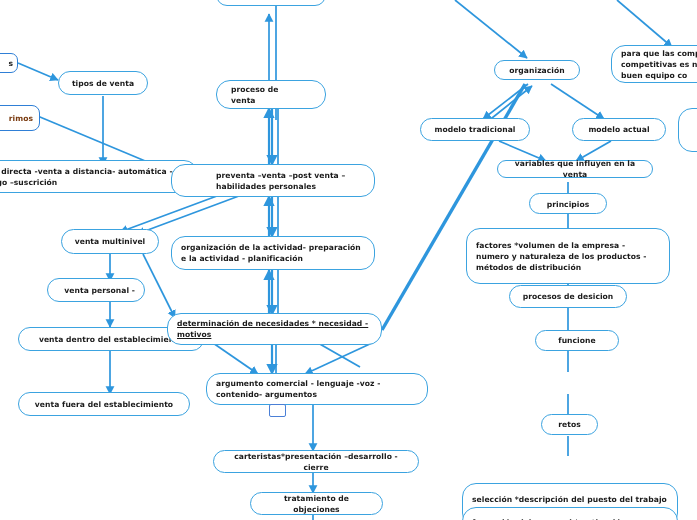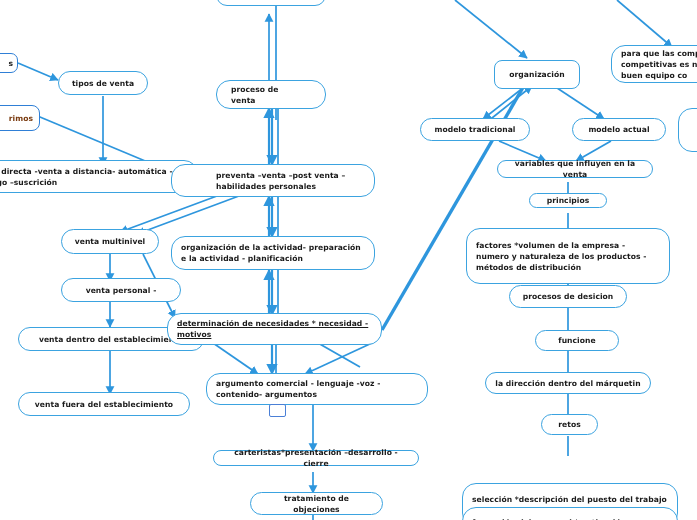--- a/index.html
+++ b/index.html
@@ -184,21 +184,21 @@
   </div>
 
   <div class="node center-text" style="left:61px; top:229px; width:98px; height:25px;">
     <span>venta multinivel</span>
   </div>
 
   <div class="node left-text" style="left:171px; top:236px; width:204px; height:34px;">
     <span>organización de la actividad- preparación e la actividad - planificación</span>
   </div>
 
-  <div class="node center-text" style="left:61px; top:278px; width:120px; height:24px;">
+  <div class="node center-text" style="left:47px; top:278px; width:98px; height:24px;justify-content:flex-end;">
     <span>venta personal -</span>
   </div>
 
   <div class="node center-text" style="left:18px; top:327px; width:186px; height:24px;">
     <span>venta dentro del establecimiento</span>
   </div>
 
   <div class="node left-text" style="left:167px; top:313px; width:215px; height:32px;text-decoration:underline;">
     <span>determinación de necesidades * necesidad -motivos</span>
   </div>
@@ -206,29 +206,29 @@
   <div class="node center-text" style="left:18px; top:392px; width:172px; height:24px;">
     <span>venta fuera del establecimiento</span>
   </div>
 
   <div class="node left-text" style="left:206px; top:373px; width:222px; height:32px;">
     <span>argumento comercial - lenguaje -voz -contenido- argumentos</span>
   </div>
 
   <div class="handle" style="left:269px; top:404px;"></div>
 
-  <div class="node center-text" style="left:213px; top:450px; width:206px; height:16px;">
+  <div class="node center-text" style="left:213px; top:450px; width:206px; height:23px;">
     <span>carteristas*presentación –desarrollo - cierre</span>
   </div>
 
   <div class="node center-text" style="left:250px; top:492px; width:133px; height:23px;">
     <span>tratamiento de objeciones</span>
   </div>
 
-  <div class="node center-text" style="left:494px; top:60px; width:86px; height:29px;border-radius:8px;">
+  <div class="node center-text" style="left:494px; top:60px; width:86px; height:20px;">
     <span>organización</span>
   </div>
 
   <div class="node left-text" style="left:611px; top:45px; width:120px; height:38px;">
     <span>para que las compe competitivas es ne un buen equipo co</span>
   </div>
 
   <div class="node center-text" style="left:420px; top:118px; width:110px; height:23px;">
     <span>modelo tradicional</span>
   </div>
@@ -238,39 +238,36 @@
   </div>
 
   <div class="node center-text" style="left:678px; top:108px; width:60px; height:44px;">
     <span></span>
   </div>
 
   <div class="node center-text" style="left:497px; top:160px; width:156px; height:18px;">
     <span>variables que influyen en la venta</span>
   </div>
 
-  <div class="node center-text" style="left:529px; top:193px; width:78px; height:15px;">
+  <div class="node center-text" style="left:529px; top:193px; width:78px; height:21px;align-items:flex-end;">
     <span>principios</span>
   </div>
 
   <div class="node left-text" style="left:466px; top:228px; width:204px; height:56px;">
     <span>factores *volumen de la empresa - numero y naturaleza de los productos - métodos de distribución</span>
   </div>
 
   <div class="node center-text" style="left:509px; top:285px; width:118px; height:23px;">
     <span>procesos de desicion</span>
   </div>
 
   <div class="node center-text" style="left:535px; top:330px; width:84px; height:21px;">
     <span>funcione</span>
   </div>
 
-  <div class="node center-text" style="left:485px; top:372px; width:166px; height:22px;">
-    <span>la dirección dentro del márquetin</span>
-  </div>
 
   <div class="node center-text" style="left:541px; top:414px; width:57px; height:21px;">
     <span>retos</span>
   </div>
 
   <div class="node left-text" style="left:462px; top:483px; width:216px; height:44px;">
     <span>selección *descripción del puesto del trabajo - clasificación</span>
   </div>
 
   <div class="node left-text" style="left:462px; top:507px; width:216px; height:30px;">

